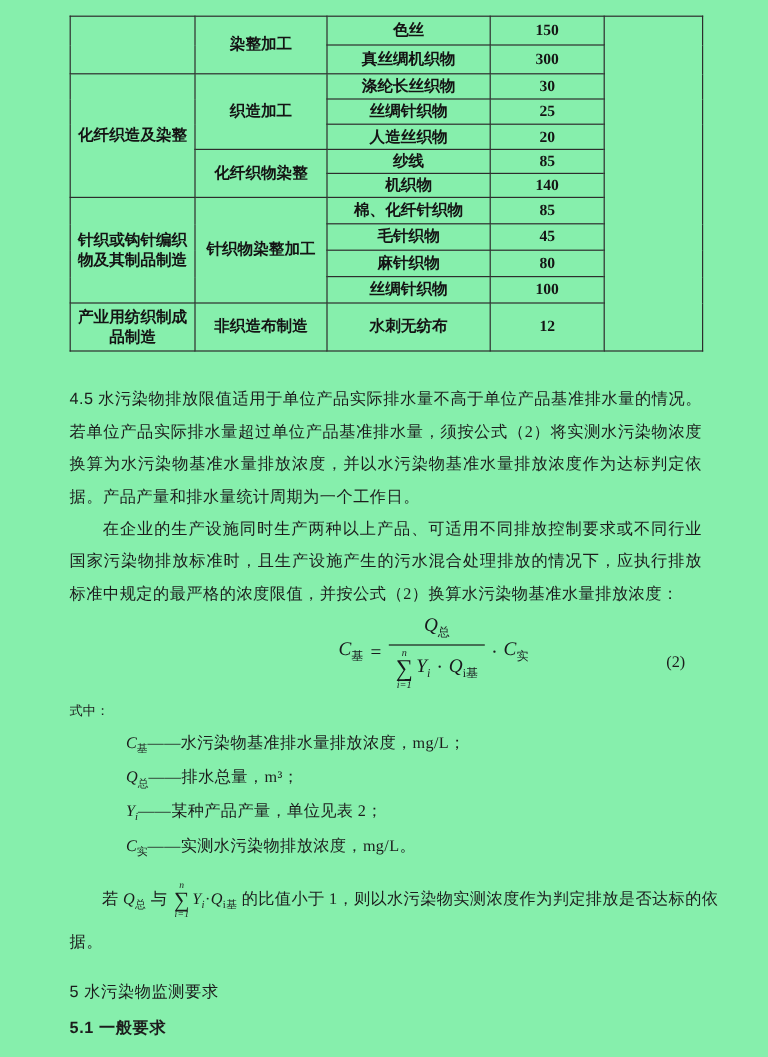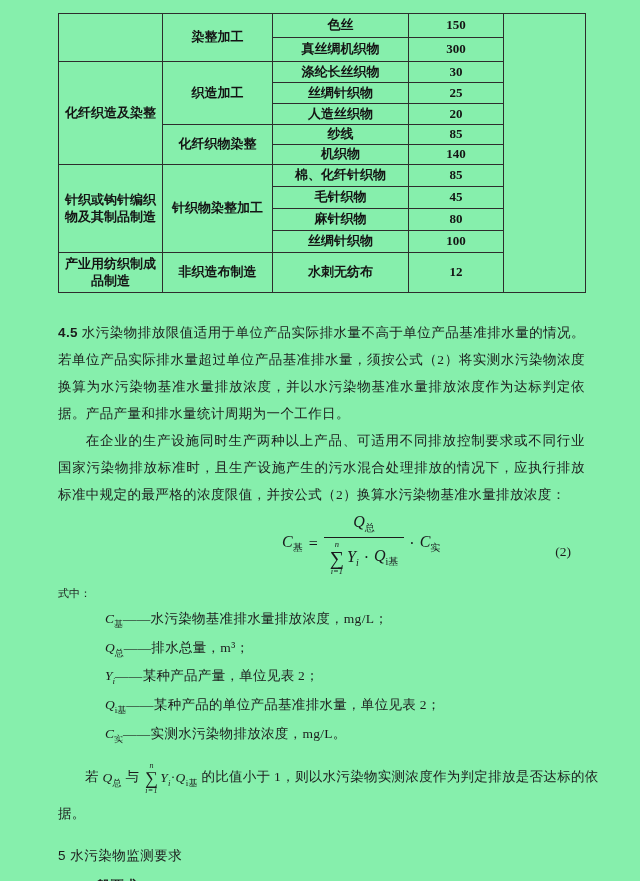--- a/index.html
+++ b/index.html
@@ -22,21 +22,21 @@
   tr.h24 { height:24px; } tr.h21 { height:21px; } tr.h20 { height:20px; }
   tr.h22 { height:22px; } tr.h40 { height:40px; }
 
   
   .para {
     font-size:13.5px; line-height:27px; text-align:justify;
     letter-spacing:0.4px; margin:0;
   }
   .p45 { margin-top:26px; }
   .pmix { text-indent:2.05em; }
-  .num-bold { font-family:"Liberation Sans","DejaVu Sans",sans-serif; font-weight:bold; }
+  .num-bold { font-family:"Liberation Sans","DejaVu Sans",sans-serif; font-weight:normal; }
 
   
   .formula-row { position:relative; height:72px; display:flex; align-items:center; }
   .formula { margin-left:224px; display:flex; align-items:center; font-size:16px; color:#18181c; }
   .formula i, .defs i, .ratio i { font-family:"Liberation Serif",serif; font-style:italic; }
   sub.csub { font-size:9px; font-style:normal; }
   sub.fsub { font-size:10px; font-style:normal; }
   sub.it { font-style:italic; }
   .f-eq { margin:0 6px; }
   .frac { display:inline-flex; flex-direction:column; align-items:center;justify-content:center; }
@@ -179,23 +179,20 @@
       <div class="def-line">
         <span><i>C</i><sub class="csub">基</sub></span><span class="def-text">——水污染物基准排水量排放浓度，mg/L；</span>
       </div>
       <div class="def-line">
         <span><i>Q</i><sub class="csub">总</sub></span><span class="def-text">——排水总量，m³；</span>
       </div>
       <div class="def-line">
         <span><i>Y</i><sub class="csub it">i</sub></span><span class="def-text">——某种产品产量，单位见表 2；</span>
       </div>
       <div class="def-line">
-        <span><i>Q</i><sub class="csub">i基</sub></span><span class="def-text">——某种产品的单位产品基准排水量，单位见表 2；</span>
-      </div>
-      <div class="def-line">
         <span><i>C</i><sub class="csub">实</sub></span><span class="def-text">——实测水污染物排放浓度，mg/L。</span>
       </div>
     </div>
 
     <div class="ratio">
       <div class="ratio-line1"><span>若 </span><span><i>Q</i><sub class="csub">总</sub></span><span> 与 </span><span class="isum">
             <span class="lim">n</span>
             <span class="sigma">∑</span>
             <span class="lim">i=1</span>
           </span><span><i>Y</i><sub class="csub it">i</sub></span><span>·</span><span><i>Q</i><sub class="csub">i基</sub></span><span> 的比值小于 1，则以水污染物实测浓度作为判定排放是否达标的依</span></div>

